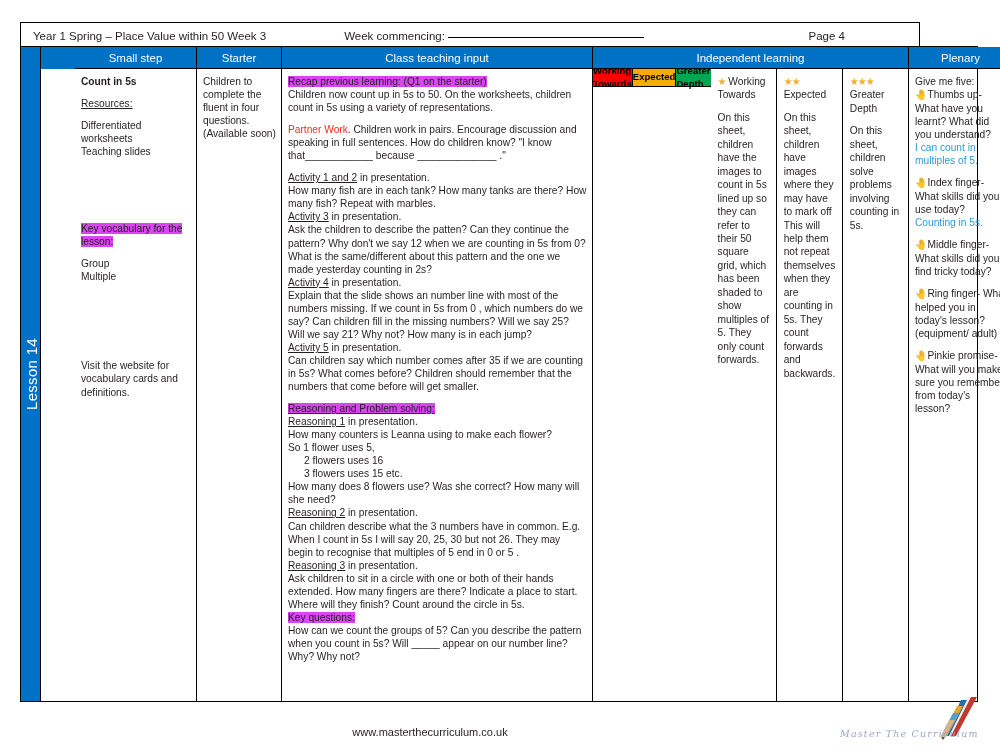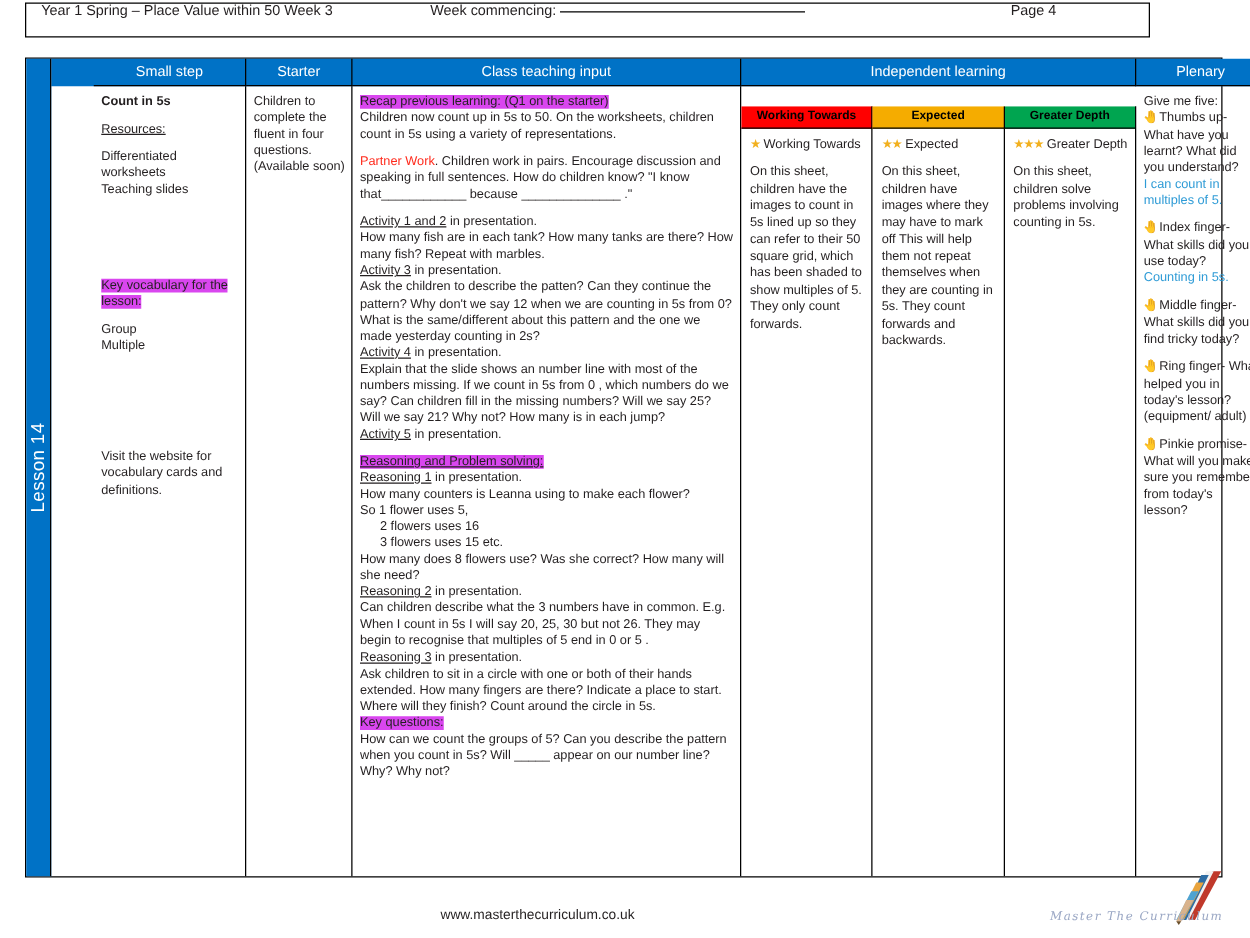--- a/index.html
+++ b/index.html
@@ -7,24 +7,24 @@
     width:1000px;height:750px;
     background:#ffffff;
     font-family:"Liberation Sans", sans-serif;
     color:#231f20;
     overflow:hidden;
   }
   .page{position:relative;width:1000px;height:750px;}
 
   
   .infobar{
-    position:absolute;left:20px;top:2px;width:900px;height:28px;
+    position:absolute;left:20px;top:22px;width:900px;height:28px;
     border:1.5px solid #000;
     box-sizing:border-box;
-    display:flex;align-items:flex-start;
+    display:flex;align-items:center;
   }
   .infobar .t1{margin-left:12px;font-size:11.5px;white-space:nowrap;}
   .infobar .t2{margin-left:78px;font-size:11.5px;white-space:nowrap;}
   .infobar .rule{display:inline-block;border-bottom:1.2px solid #000;width:196px;height:1px;margin-left:3px;vertical-align:2px;}
   .infobar .t3{margin-left:auto;margin-right:74px;font-size:11.5px;white-space:nowrap;}
 
   
   .tablewrap{
     position:absolute;left:20px;top:46px;width:958px;height:656px;
     box-sizing:border-box;
@@ -64,21 +64,21 @@
   .bcell:last-child{border-right:none;}
 
   
   .c-small{width:122px;flex:0 0 122px;margin-left:34px;}
   .c-start{width:85px;flex:0 0 85px;}
   .c-class{width:311px;flex:0 0 311px;}
   .c-ind{width:316px;flex:0 0 316px;}
   .c-plen{width:103px;flex:0 0 103px;}
 
   
-  .indwrap{padding:0;display:flex;flex-direction:column;margin-top:16px;}
+  .indwrap{padding:0;display:flex;flex-direction:row;}
   .ind-heads{display:flex;height:18px;flex:0 0 18px;}
   .ind-head{
     flex:1;display:flex;align-items:center;justify-content:center;
     font-size:9.6px;font-weight:bold;color:#000;
     border-right:1.5px solid #000;border-bottom:1.5px solid #000;box-sizing:border-box;
   }
   .ind-head:last-child{border-right:none;}
   .ind-bodies{display:flex;flex:1;min-height:0;}
   .ind-body{
     flex:1;border-right:1.5px solid #000;box-sizing:border-box;
@@ -182,20 +182,21 @@
           <p>Ask the children to describe the patten? Can they continue the pattern? Why don't we say 12 when we are counting in 5s from 0? What is the same/different about this pattern and the one we made yesterday counting in 2s?</p>
           <p>
             <span class="ul">Activity 4</span>
             <span>in presentation.</span>
           </p>
           <p>Explain that the slide shows an number line with  most of the numbers missing. If we count in 5s from 0 , which numbers do we say? Can children fill in the missing numbers? Will we say 25?  Will we say 21? Why not? How many is in each jump?</p>
           <p>
             <span class="ul">Activity 5</span>
             <span>in presentation.</span>
           </p>
+          <p>Can children say which number comes after 35 if we are counting in 5s? What comes before? Children should remember that the numbers that come before will get smaller.</p>
           <div class="gap"></div>
           <p><span class="hl ul">Reasoning and Problem solving:</span></p>
           <p>
             <span class="ul">Reasoning 1</span>
             <span>in presentation.</span>
           </p>
           <p>How many counters is Leanna using to make each flower?</p>
           <p>So 1 flower uses 5,</p>
           <p style="padding-left:16px">2 flowers uses 16</p>
           <p style="padding-left:16px">3 flowers uses 15 etc.</p>

